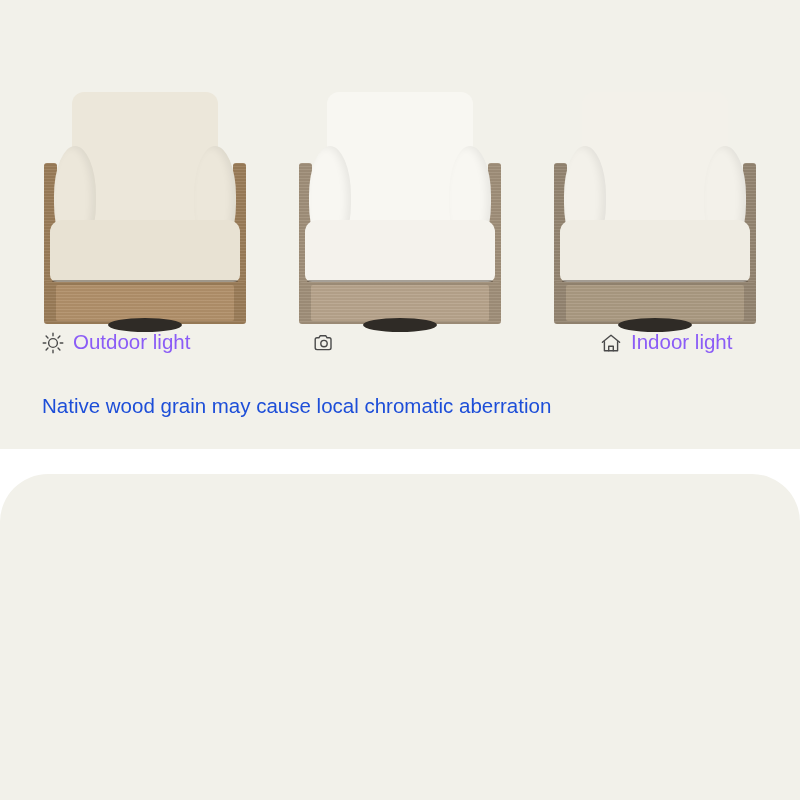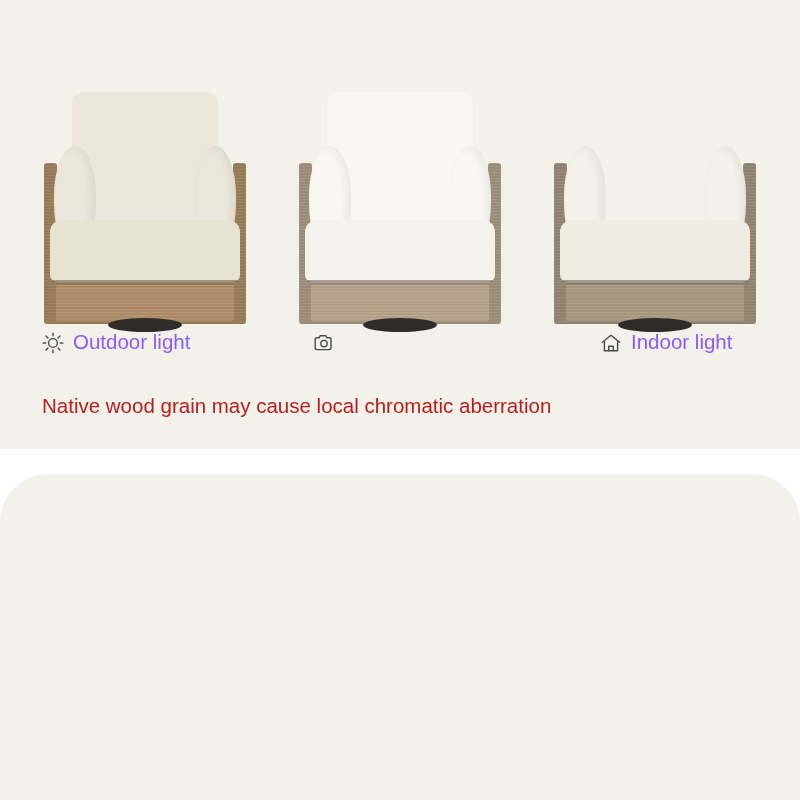--- a/index.html
+++ b/index.html
@@ -196,21 +196,21 @@
     justify-content: center;
     flex: 0 0 auto;
   }
 
   
   #caption-chromatic {
     position: absolute;
     left: 42px;
     top: 394px;
     font-size: 20.5px;
-    color: #b91c1c;
+    color: #1d4ed8;
   }
 </style>
 </head>
 <body>
 
 <div class="page">
 
   <div class="card" id="card-color">
 
 

